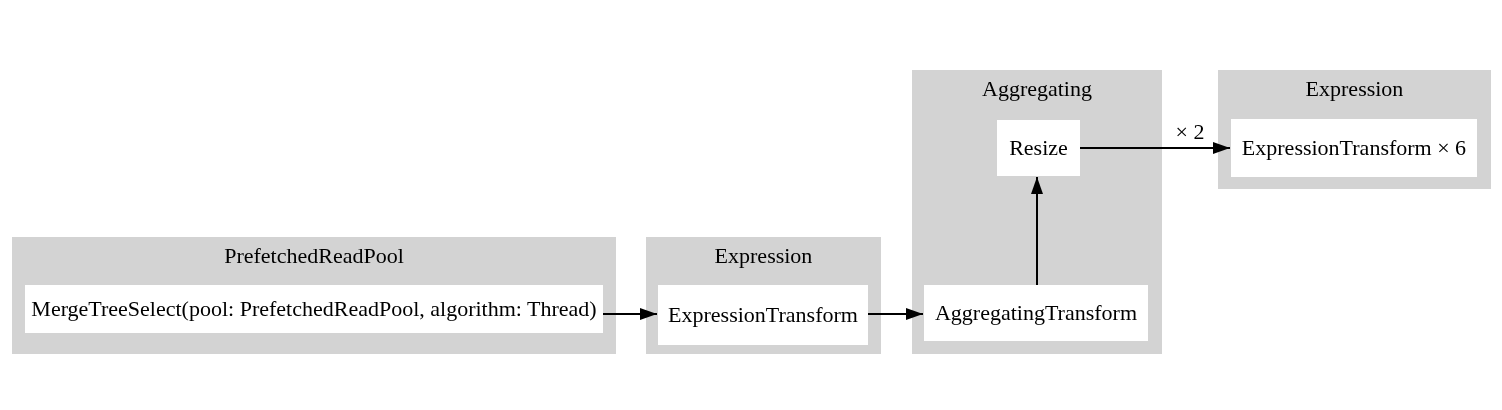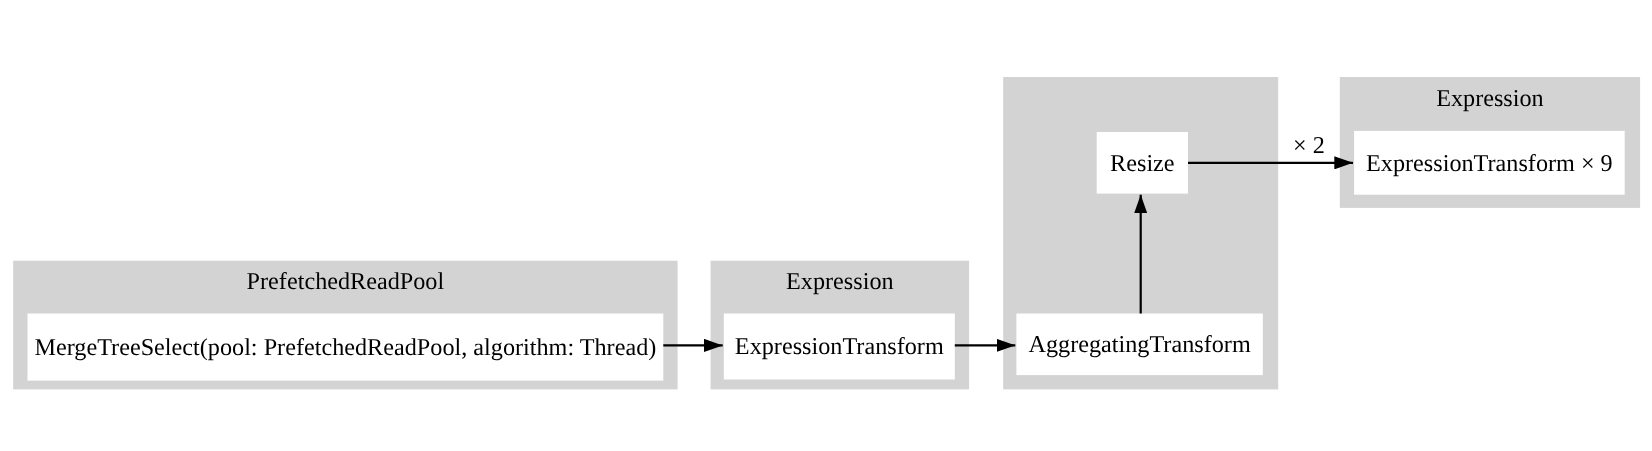--- a/index.html
+++ b/index.html
@@ -60,21 +60,21 @@
     line-height: 1.1;
     text-align: center;
     white-space: nowrap;
   }
   
   .c1 { left: 12px;   top: 237px; width: 604px; height: 117px; }
   .c2 { left: 646px;  top: 237px; width: 235px; height: 117px; }
   .c3 { left: 912px;  top: 70px;  width: 250px; height: 284px; }
   .c4 { left: 1218px; top: 70px;  width: 273px; height: 119px; }
   
-  .n-mergetreeselect   { left: 13px; top: 48px;  width: 578px; height: 61px; }
+  .n-mergetreeselect   { left: 13px; top: 48px;  width: 578px; height: 48px; }
   .n-exprtransform     { left: 12px; top: 48px;  width: 210px; height: 60px; }
   .n-resize            { left: 85px; top: 50px;  width: 83px;  height: 56px; }
   .n-aggtransform      { left: 12px; top: 215px; width: 224px; height: 56px; }
   .n-exprtransform-x2  { left: 13px; top: 49px;  width: 246px; height: 58px; }
   .l-x2 { left: 1163px; top: 120px; width: 54px; }
 </style>
 </head>
 <body>
 
 <div class="canvas">
@@ -87,32 +87,33 @@
   </div>
 
   <div class="cluster c2">
     <div class="cluster-label">Expression</div>
     <div class="node n-exprtransform">
       <span>ExpressionTransform</span>
     </div>
   </div>
 
   <div class="cluster c3">
+    <div class="cluster-label">Aggregating</div>
     <div class="node n-resize">
       <span>Resize</span>
     </div>
     <div class="node n-aggtransform">
       <span>AggregatingTransform</span>
     </div>
   </div>
 
   <div class="cluster c4">
     <div class="cluster-label">Expression</div>
     <div class="node n-exprtransform-x2">
-      <span>ExpressionTransform × 9</span>
+      <span>ExpressionTransform × 6</span>
     </div>
   </div>
 
   <svg class="edges-layer" viewBox="0 0 1502 410" xmlns="http://www.w3.org/2000/svg">
     <defs>
       <marker id="arrow" markerUnits="userSpaceOnUse" markerWidth="17" markerHeight="12" viewBox="0 0 17 12" refX="17" refY="6" orient="auto">
         <path class="arrowhead-fill" d="M0,0 L17,6 L0,12 Z"></path>
       </marker>
     </defs>
     <line x1="603" y1="314" x2="657" y2="314" marker-end="url(#arrow)"></line>

